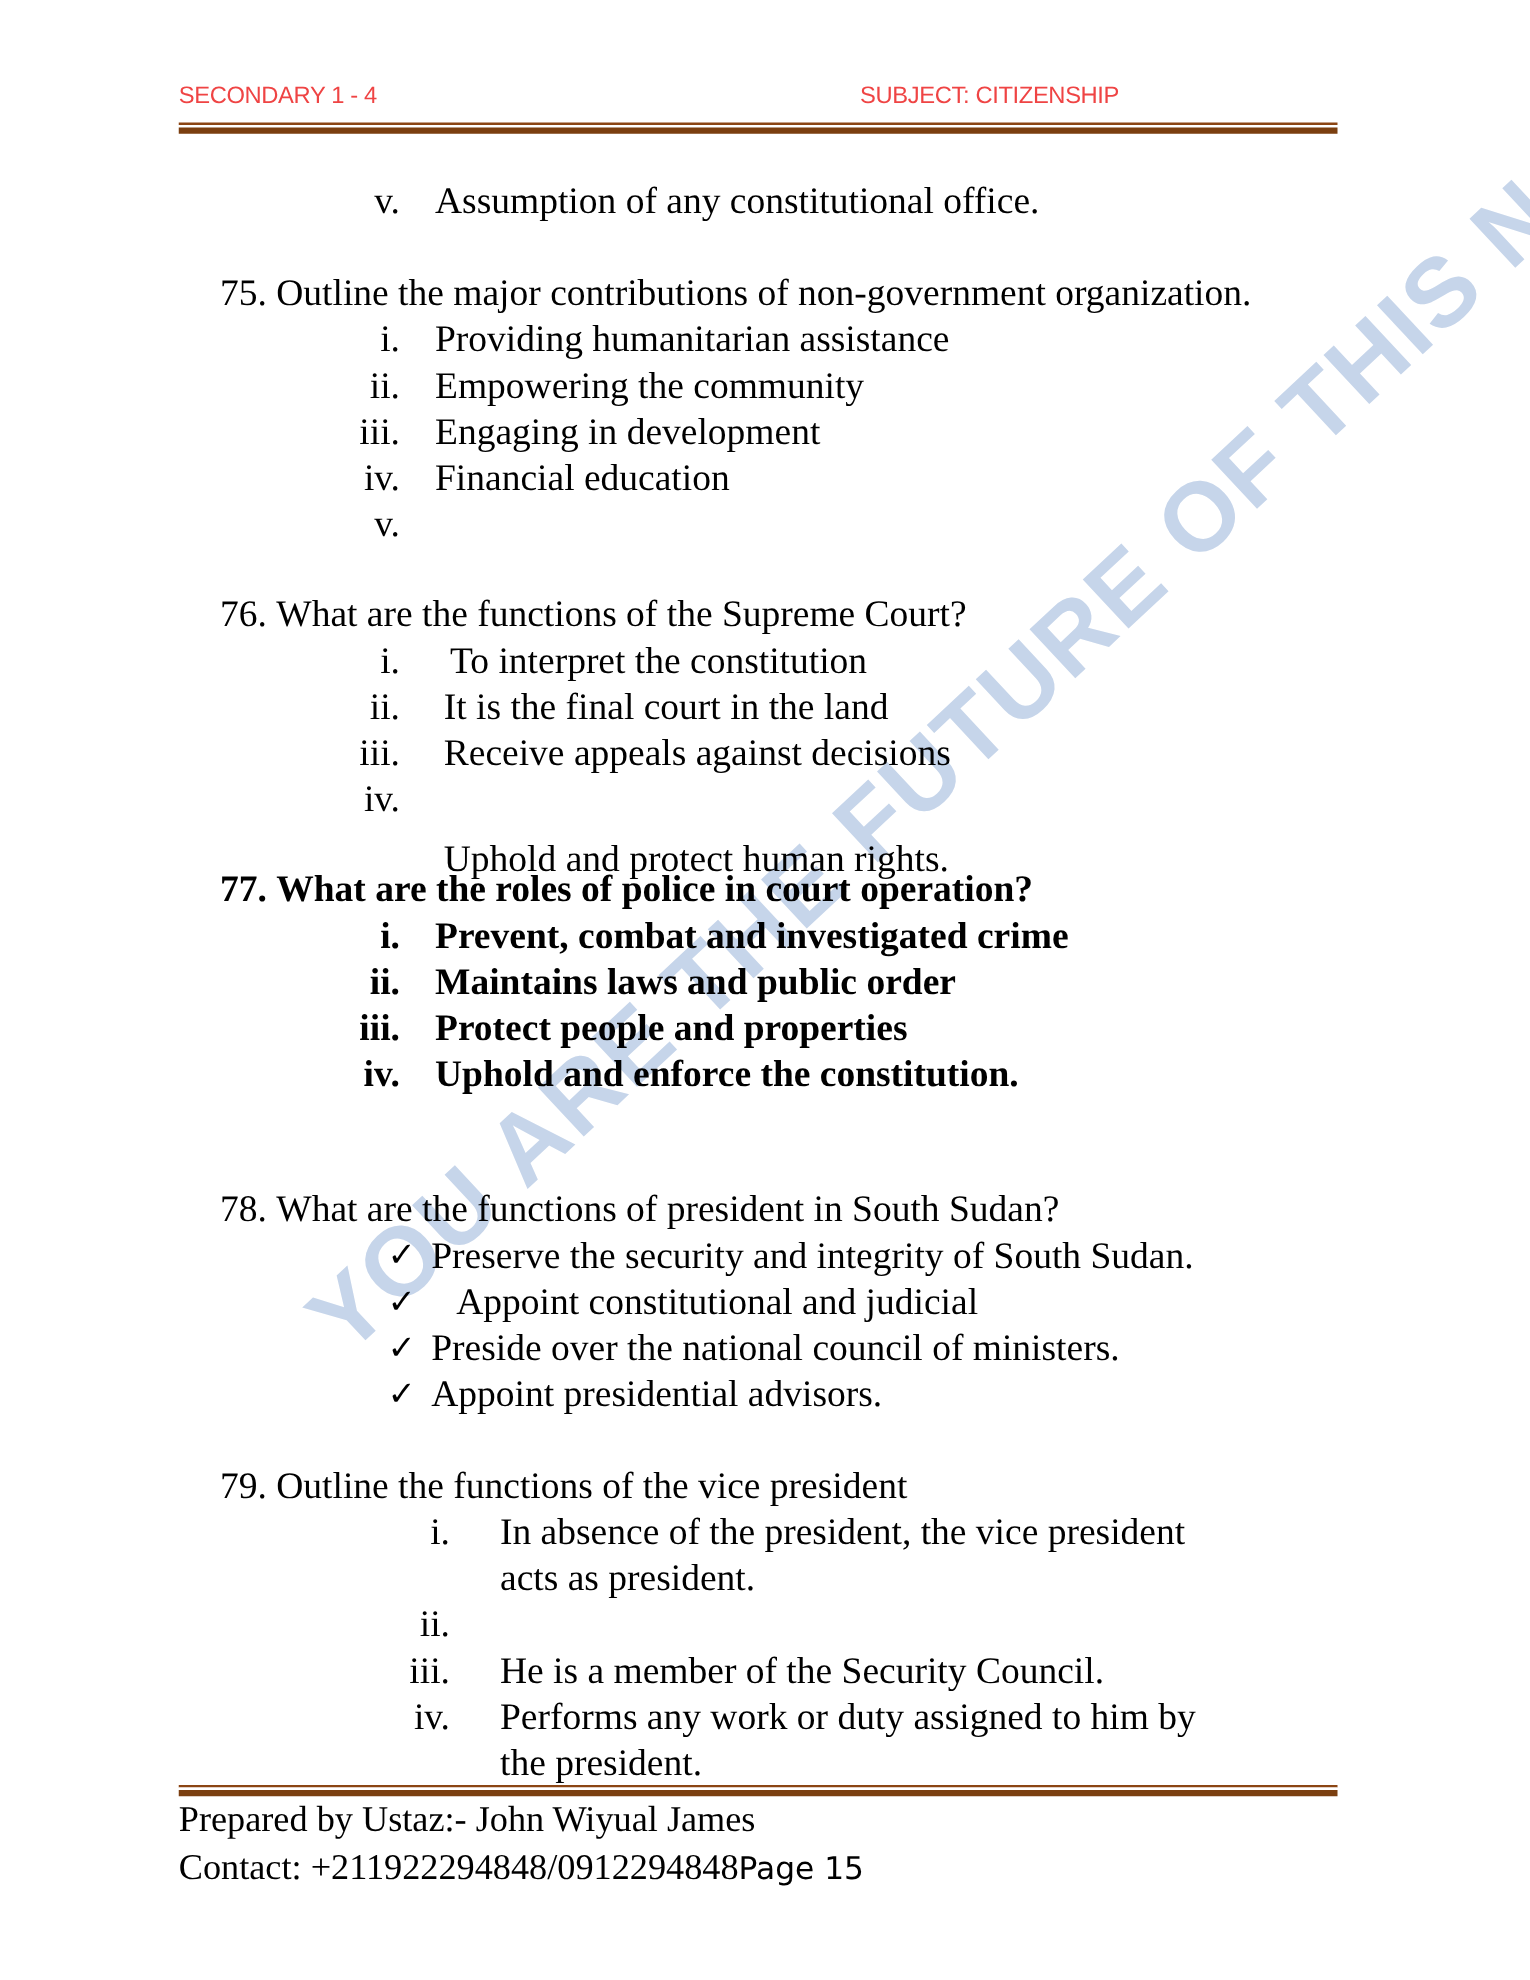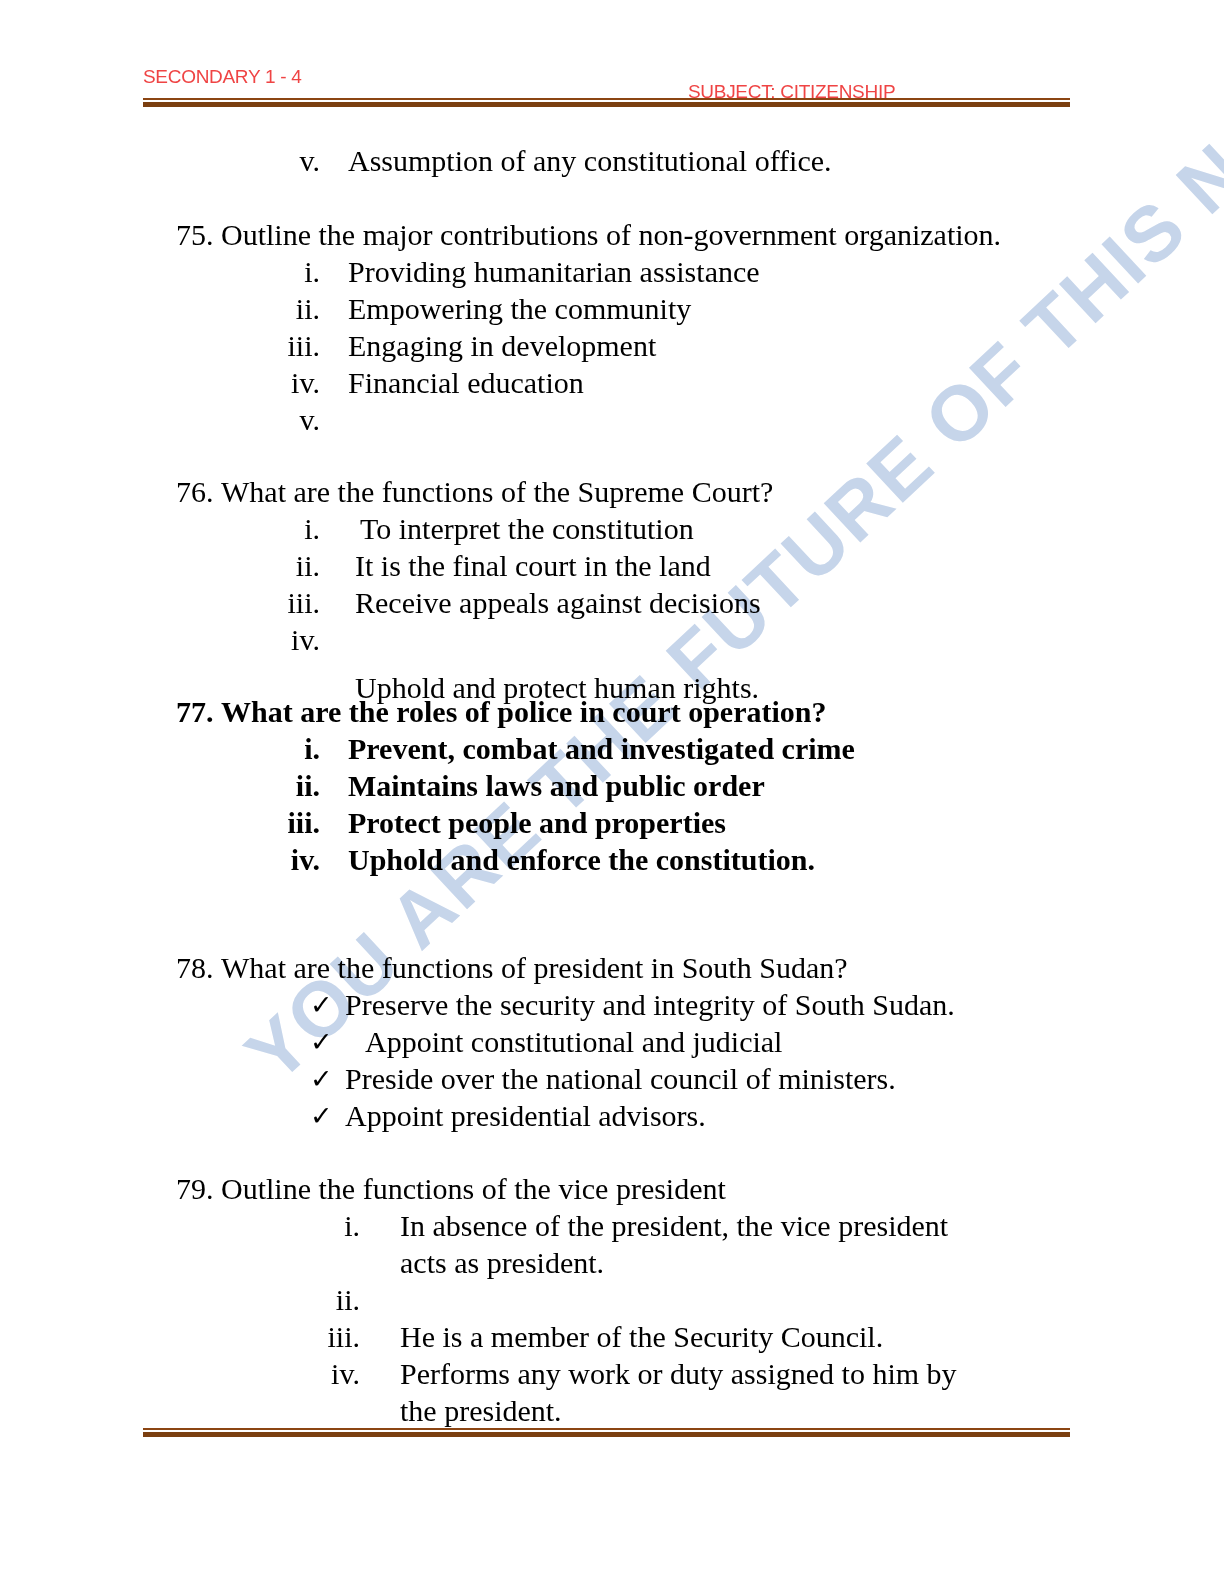--- a/index.html
+++ b/index.html
@@ -61,22 +61,21 @@
     color: #ef4444;
   }
   .header-left {
     position: absolute;
     left: 0;
     top: 0;
   }
   .header-right {
     position: absolute;
     left: 545px;
-    top: 15px;
-    text-decoration: underline;
+    top: 0;
   }
   .rule-top {
     position: absolute;
     left: 143px;
     top: 98px;
     width: 927px;
     height: 9px;
     z-index: 2;
   }
   .rule-thin {
@@ -342,14 +341,18 @@
     </div>
 
   </div>
 
   <div class="rule-bottom">
     <div class="rule-thin"></div>
     <div class="rule-gap"></div>
     <div class="rule-thick"></div>
   </div>
 
+  <div class="footer">
+    <div class="footer-line">Prepared by Ustaz:- John Wiyual James</div>
+    <div class="footer-line"><span>Contact: +211922294848/0912294848</span><span class="page-label">Page 15</span></div>
+  </div>
 
 </div>
 
 </body></html>

